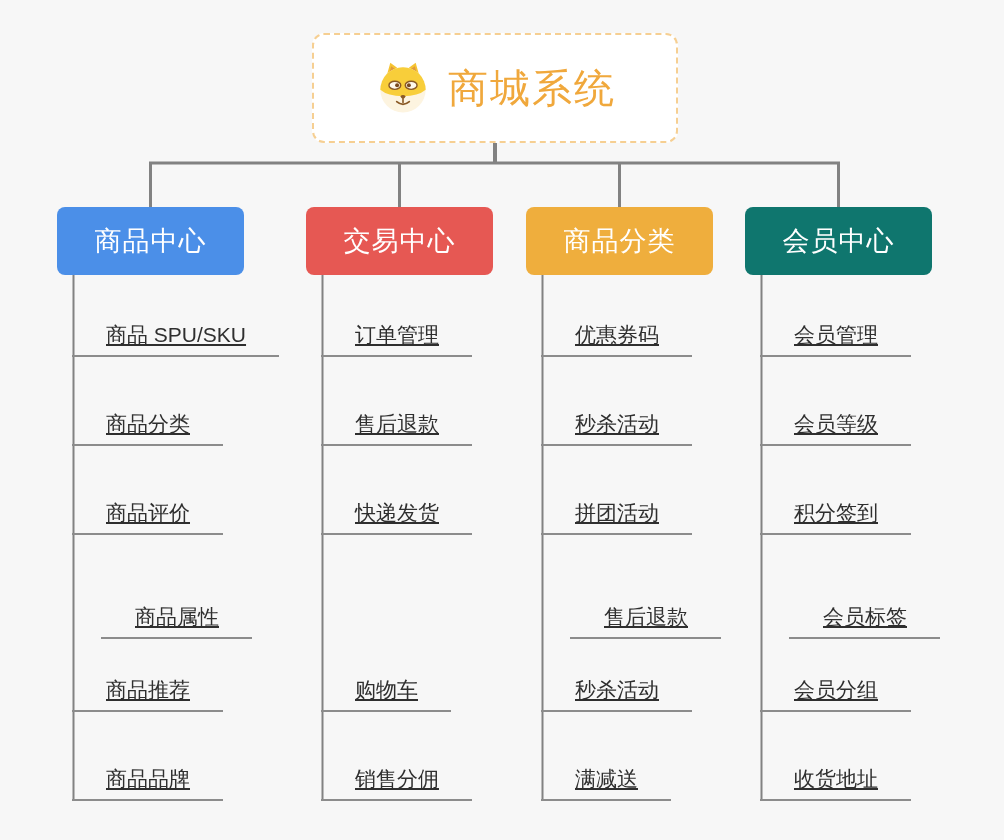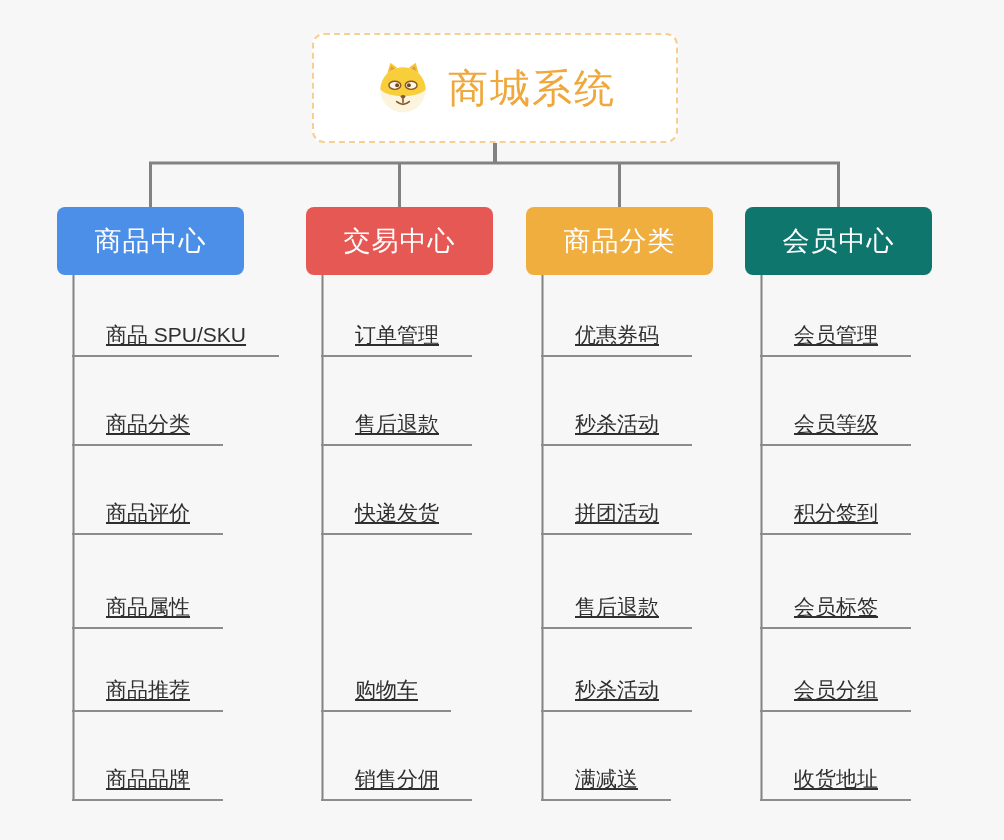--- a/index.html
+++ b/index.html
@@ -70,21 +70,21 @@
     line-height: 26px;
     white-space: nowrap;
     padding: 0 33px 7px 34px;
     border-bottom: 2px solid #8c8c8c;
     cursor: pointer;
     text-decoration: underline;
   }
   .leaf-0 { top: 115px; }
   .leaf-1 { top: 204px; }
   .leaf-2 { top: 293px; }
-  .leaf-3 { top: 387px; }
+  .leaf-3 { top: 397px; margin-left: 29px; }
   .leaf-4 { top: 470px; }
   .leaf-5 { top: 559px; }
 </style>
 </head>
 <body>
 
 <div class="canvas">
 
   <svg class="connectors" viewBox="0 0 1004 840">
     <g stroke="#828282" fill="none">

